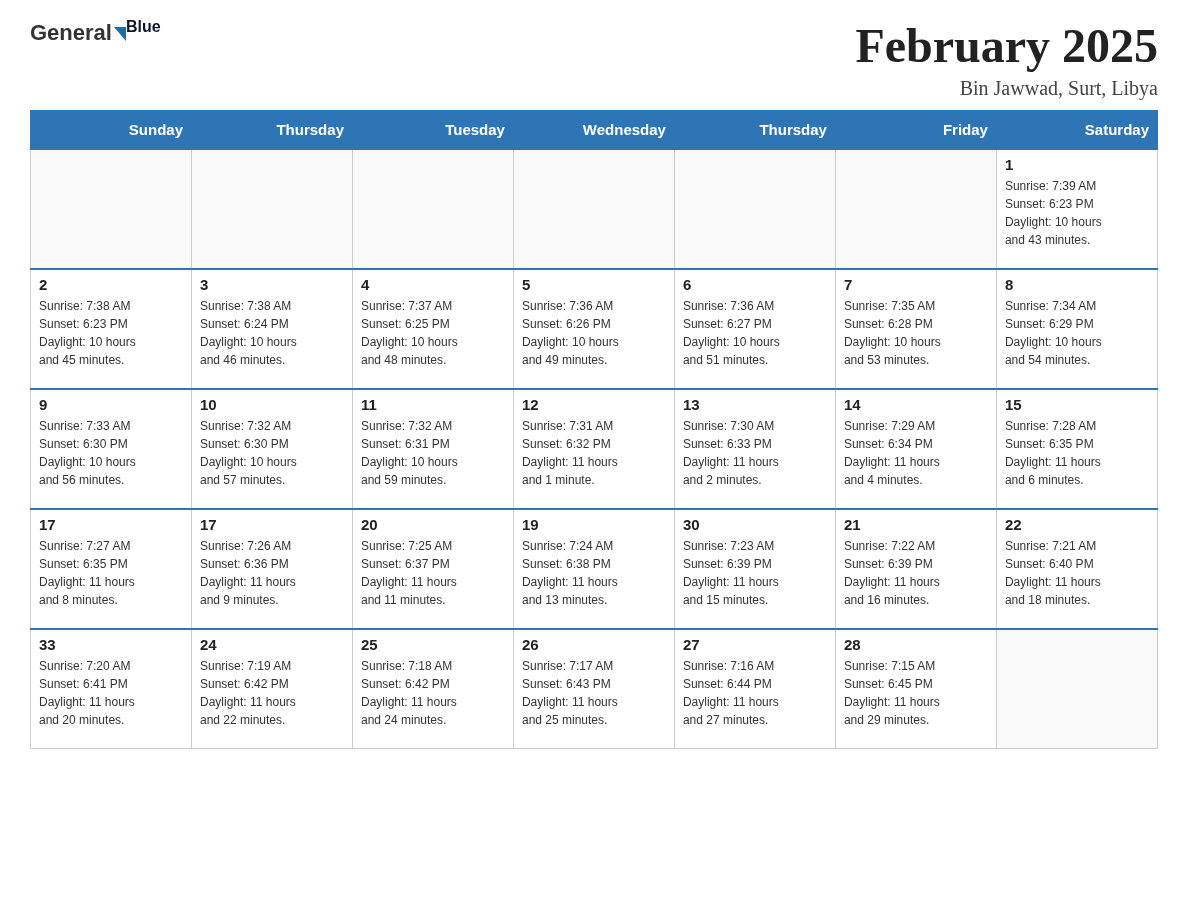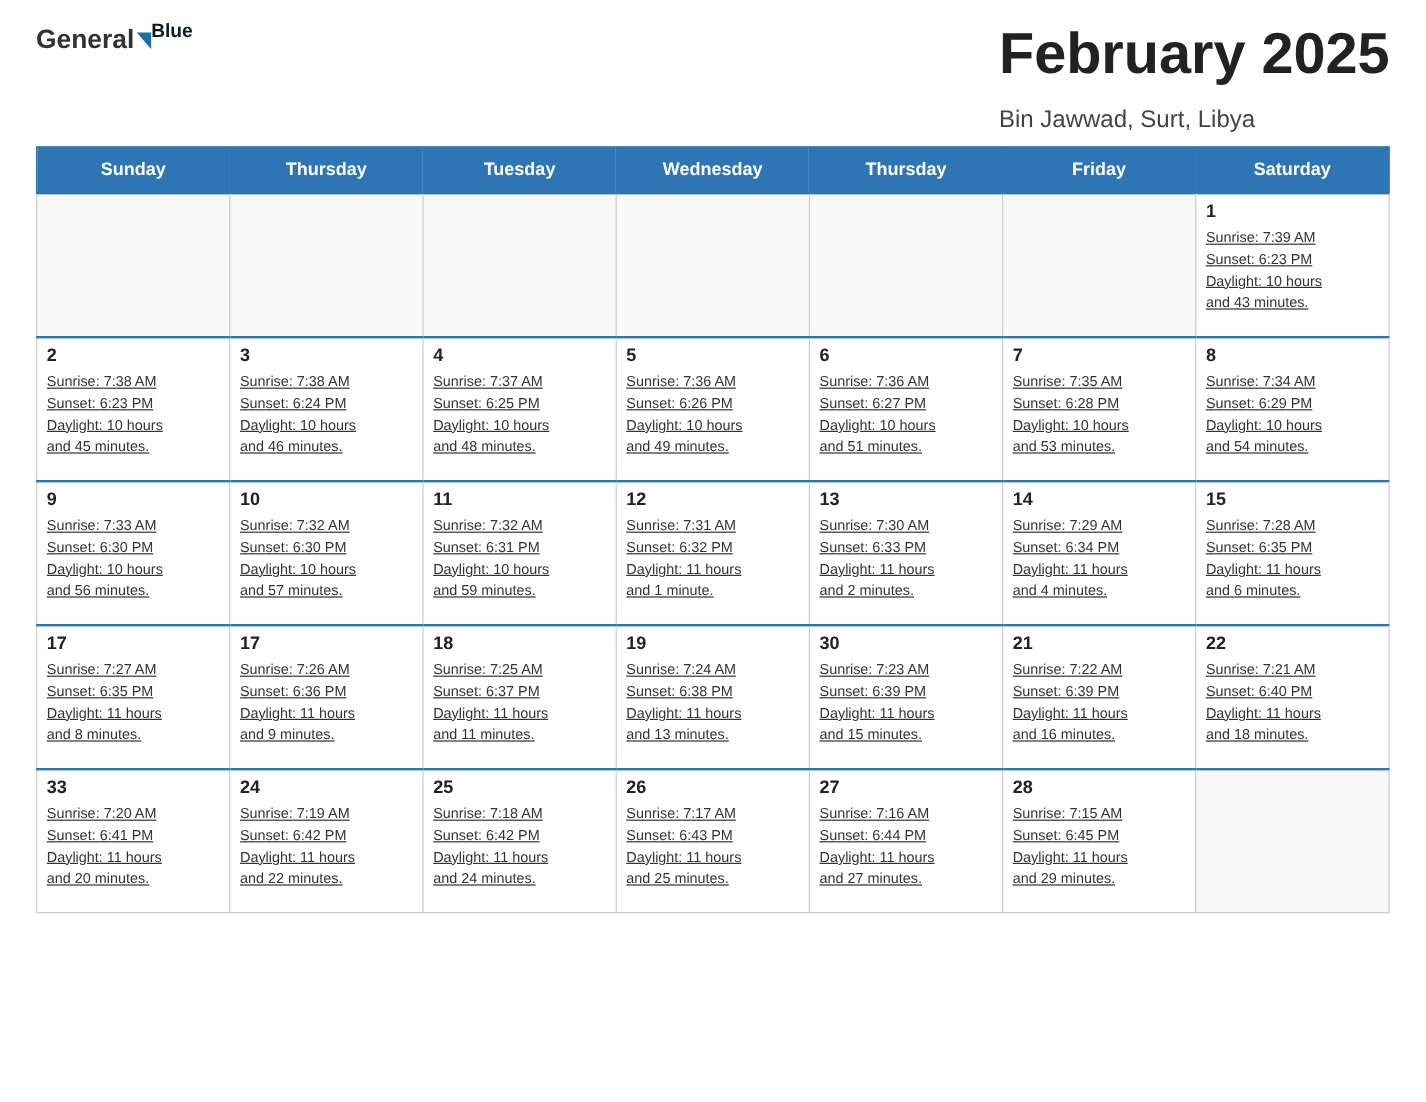--- a/index.html
+++ b/index.html
@@ -39,65 +39,65 @@
       margin-left: 2px;
       margin-top: 2px;
     }
     .logo-blue {
       color: #0f172a;
       font-size: 16px;
       font-weight: bold;
       margin-top: -2px;
     }
     .title-section {
-      text-align: left;
+      text-align: right;
+      font-family: Liberation Serif, serif;
     }
     .month-title {
       font-size: 48px;
       font-weight: bold;
       color: #222;
       line-height: 1.1;
     }
     .location-title {
       font-size: 20px;
       color: #444;
-      margin-top: 16px;
+      margin-top: 4px;
     }
     .calendar {
       width: 100%;
       border-collapse: collapse;
       margin-top: 10px;
     }
     .calendar th {
       background-color: #2e75b6;
       color: #fff;
       font-size: 15px;
       font-weight: bold;
       padding: 10px 8px;
-      text-align: center;
+      text-align: right;
       border: 1px solid #2e75b6;
     }
     .calendar td {
       border: 1px solid #ccc;
       vertical-align: top;
       padding: 6px 8px;
       width: 14.285%;
       height: 120px;
     }
     .day-number {
       font-size: 15px;
       font-weight: bold;
       color: #222;
       margin-bottom: 4px;
     }
     .day-info {
       font-size: 12px;
       color: #333;
       line-height: 1.5;
-      text-decoration: underline;
     }
     .empty-cell {
       background: #f9f9f9;
     }
     .week-row td {
       border-top: 2px solid #2e75b6;
     }
   </style>
 </head>
 <body>
@@ -204,21 +204,21 @@
       <tr class="week-row">
         <td>
           <div class="day-number">17</div>
           <div class="day-info">Sunrise: 7:27 AM<br>Sunset: 6:35 PM<br>Daylight: 11 hours<br>and 8 minutes.</div>
         </td>
         <td>
           <div class="day-number">17</div>
           <div class="day-info">Sunrise: 7:26 AM<br>Sunset: 6:36 PM<br>Daylight: 11 hours<br>and 9 minutes.</div>
         </td>
         <td>
-          <div class="day-number">18</div>
+          <div class="day-number">20</div>
           <div class="day-info">Sunrise: 7:25 AM<br>Sunset: 6:37 PM<br>Daylight: 11 hours<br>and 11 minutes.</div>
         </td>
         <td>
           <div class="day-number">19</div>
           <div class="day-info">Sunrise: 7:24 AM<br>Sunset: 6:38 PM<br>Daylight: 11 hours<br>and 13 minutes.</div>
         </td>
         <td>
           <div class="day-number">30</div>
           <div class="day-info">Sunrise: 7:23 AM<br>Sunset: 6:39 PM<br>Daylight: 11 hours<br>and 15 minutes.</div>
         </td>

